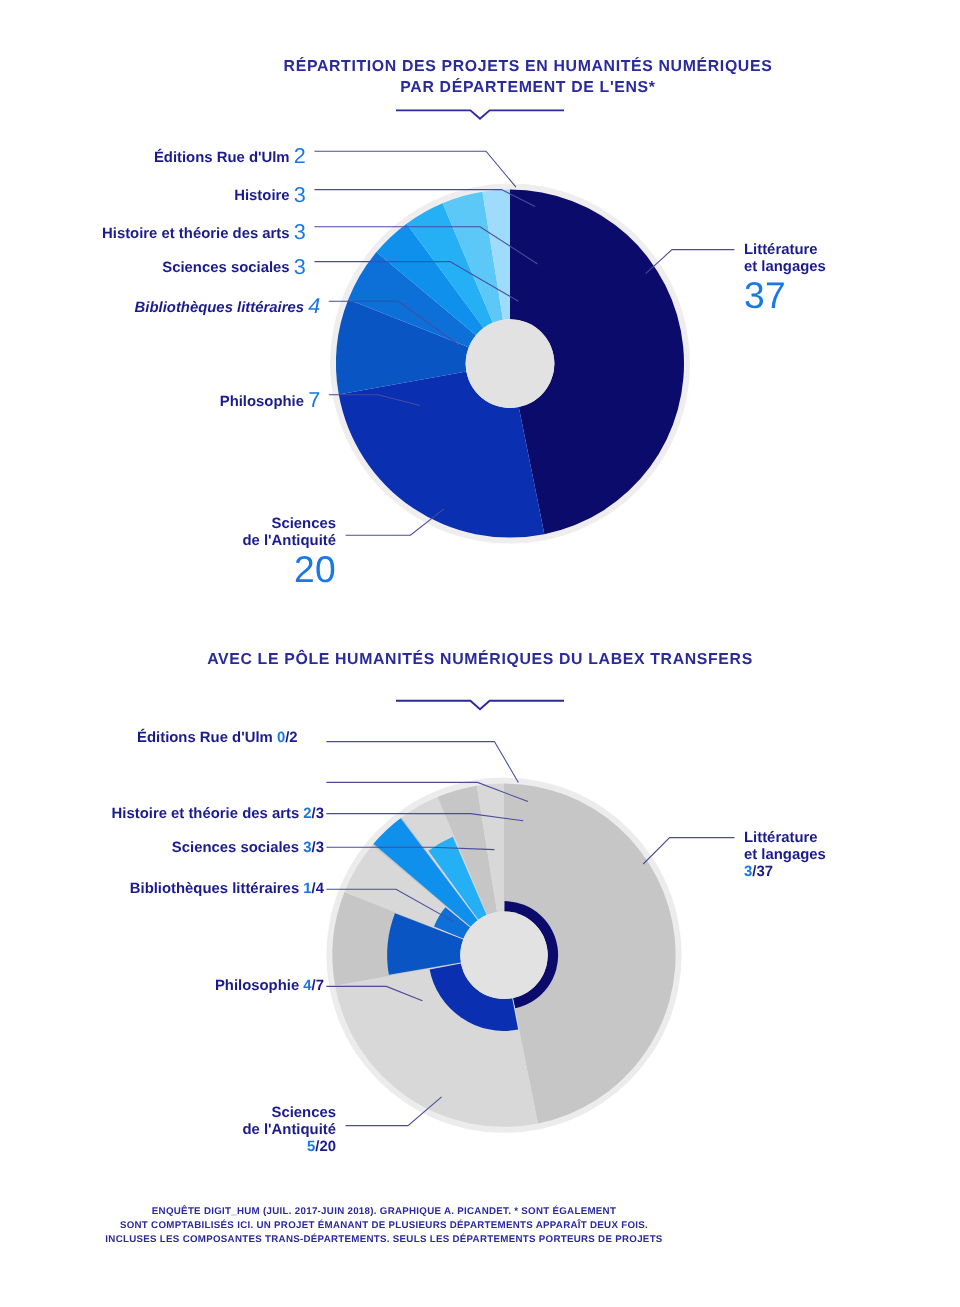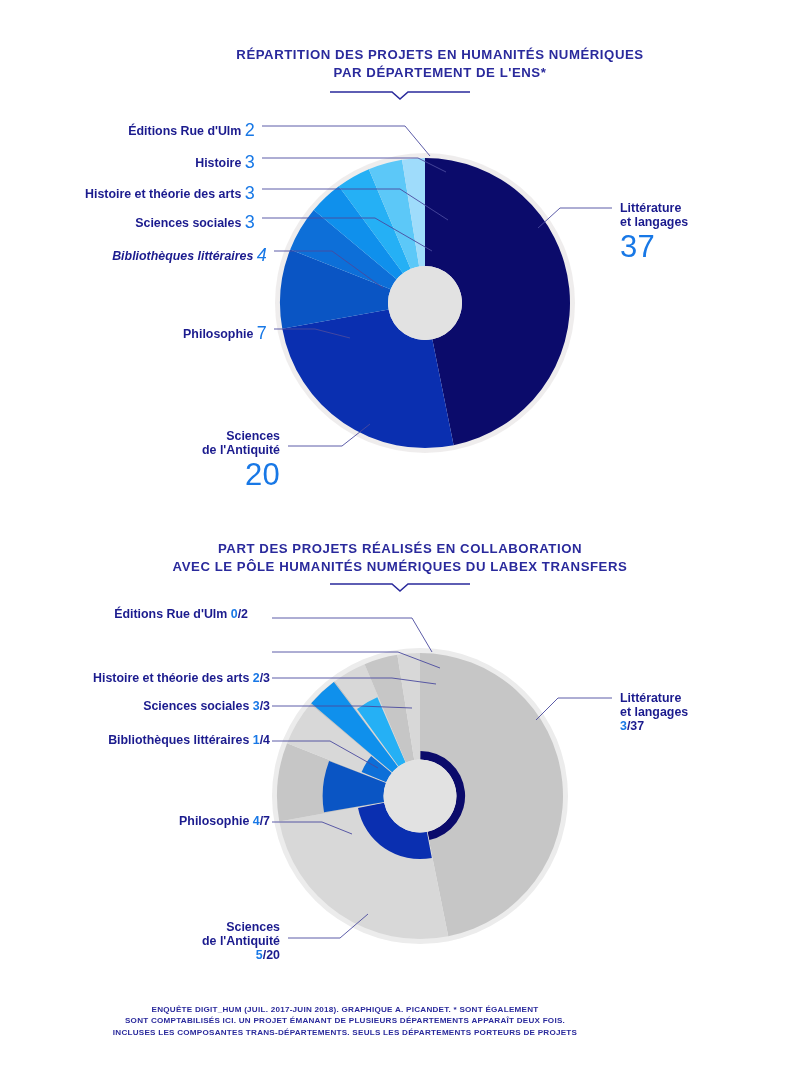--- a/index.html
+++ b/index.html
@@ -53,21 +53,21 @@
     vertical-align:-1px; letter-spacing:0.2px;
   }
   .frac { font-weight:700; }
   .frac .n { color:#1878e6; }
   .frac .d { color:#1b1b8e; }
 
   
   .footnote {
     position:absolute; left:0; top:1004px; width:640px;
     text-align:center; font-size:8.1px; font-weight:600;
-    letter-spacing:0.25px; line-height:1.42; color:#2a2a9c;margin-left:25px;
+    letter-spacing:0.25px; line-height:1.42; color:#2a2a9c;
   }
   .footnote div { white-space:nowrap; }
 </style>
 </head>
 <body>
 
 <div class="page">
 
   <div class="chart-title" id="title1">
     <div>RÉPARTITION DES PROJETS EN HUMANITÉS NUMÉRIQUES</div>
@@ -129,21 +129,20 @@
       <span class="num-lg">20</span>
     </div>
     <div class="lbl right" style="left:620px; top:94px;">
       <span>Littérature</span><br>
       <span>et langages</span>
       <span class="num-lg">37</span>
     </div>
   </div>
 
   <div class="chart-title" id="title2">
-    <div>PART DES PROJETS RÉALISÉS EN COLLABORATION</div>
     <div>AVEC LE PÔLE HUMANITÉS NUMÉRIQUES DU LABEX TRANSFERS</div>
   </div>
   <svg class="ornament" id="orn2" viewBox="0 0 800 14">
     <path d="M330 4 H392 L400 11 L408 4 H470" fill="none" stroke="#2a2a9c" stroke-width="1.6"></path>
   </svg>
 
   <div class="chart-block" id="block2">
     <svg class="chart-svg" id="svg2" width="800" height="400">
         <circle cx="420" cy="200" r="148" fill="#ececec"></circle>
         <path d="M420 57 A143 143 0 0 1 448.24641779644725 340.18252345306297 L427.20283653809406 235.74654348053105 A36.465 36.465 0 0 0 420 163.535 Z" fill="#c6c6c6"></path>

